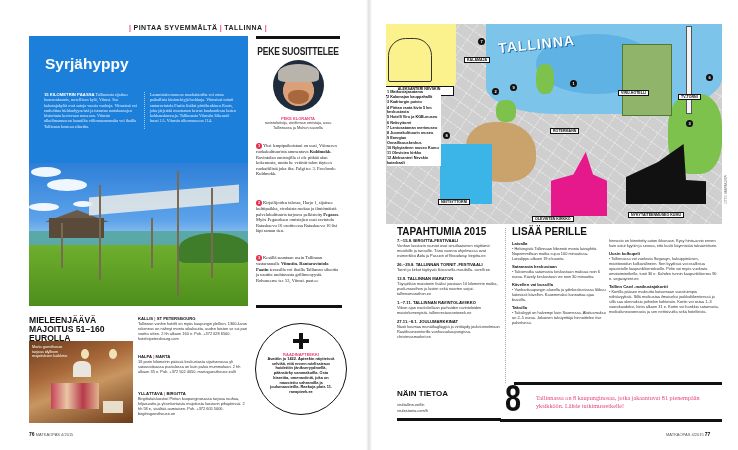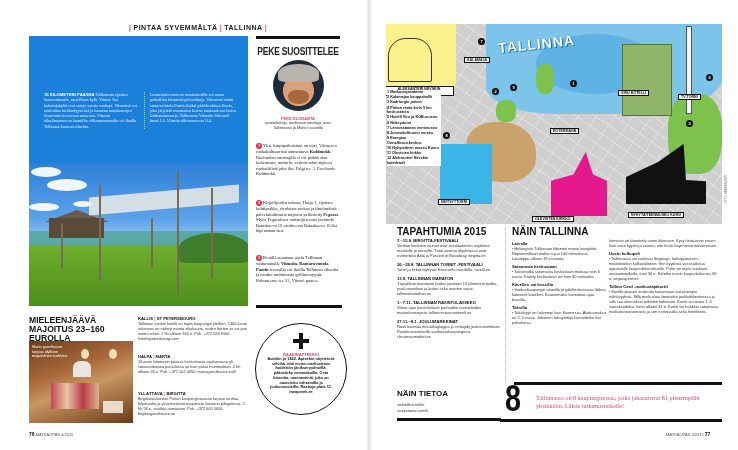--- a/index.html
+++ b/index.html
@@ -108,20 +108,21 @@
 <div id="left-page" class="page"></div>
 <div id="right-page" class="page"></div>
 <div class="gutter"></div>
 
 <div class="section-tag">
   <span class="bar">|</span><span>PINTAA SYVEMMÄLTÄ</span><span class="bar">|</span><span>TALLINNA</span><span class="bar">|</span>
 </div>
 
 <div class="blue-box"></div>
 <div class="hero-title">
+  <div>Syrjähyppy</div>
 </div>
 <div class="hero-cols">
   <div class="hero-col"><b>15 KILOMETRIN PÄÄSSÄ</b><span> Tallinnasta sijaitsee luonnonkaunis, merellinen kylä, Viimsi. Sen kalastajakylät ovat satoja vuosia vanhoja. Viimsissä voi rauhoittua hiekkadyyneistä ja tutustua rantakansojen historiasta kertovaan museoon. Viimsin ulkoilmamuseon kauniilta viiliruusurannalta voi ihailla Tallinnan komeaa siluettia.</span></div>
   <div class="hero-col">Lauantaisin museon maalaistorilta voi ostaa paikallisia käsintehtyjä herkkuja. Viimsissä toimii rantaravintola Paatin lisäksi pirttihenkinen Roots, joka järjestää muutaman kerran kuukaudessa lasten kokkauskursseja. Tallinnasta Viimsiin liikennöi bussi 1A. Viimsin ulkomuseoon 114.</div>
 </div>
 
 <div class="photo">
   <div class="cloud" style="left:2px;top:4px;width:30px;height:10px;"></div>
   <div class="cloud" style="left:18px;top:16px;width:40px;height:12px;"></div>
   <div class="cloud" style="left:0;top:40px;width:30px;height:8px;"></div>
@@ -152,21 +153,21 @@
   <span class="num">1</span><span>Yksi lempipaikoistani on uusi, Väimeren ruokakulttuurista ammentava </span><b>Kuldmokk</b><span>. Ravintolan omistajilla ei ole pitkää alan kokemusta, mutta he vetävät talon täyteen ruokafiilistä joka ilta. Falgi tee 3. Facebook: Kuldmokk.</span>
 </div>
 <div class="tip" style="top:200px;">
   <span class="num">2</span><span>Kirjailijoiden talossa, Harju 1, sijaitsee kulttipaikka, virolaista ruokaa ja ilmiömäistä palvelukulttuuria tarjoava pelkistetty </span><b>Pegasos</b><span>. Myös Pegasoksen omistajien uusi ravintola Rataskaevu 16 osoitteessa Rataskaevu 16 lisi läpi saman tien.</span>
 </div>
 <div class="tip" style="top:255px;">
   <span class="num">3</span><span>Kesällä suuntaan usein Tallinnan vastarannalle </span><b>Viimsiin. Rantaravintola Paatin</b><span> terassilla voi ihailla Tallinnan siluettia ja nauttia muhtavasta grillimenyystä. Rohuneeme tee 53, Viimsi. paat.ee</span>
 </div>
 <div class="peke-bottombar"></div>
 
-<div class="stay-title">MIELEENJÄÄVÄ MAJOITUS 23–160 EUROLLA</div>
+<div class="stay-title">MIELEENJÄÄVÄ MAJOITUS 51–160 EUROLLA</div>
 <div class="room-photo">
   <div class="window"></div>
   <div class="lamp" style="left:52px;"></div>
   <div class="lamp" style="left:80px;"></div>
   <div class="bed"></div>
   <div class="table"></div>
   <div class="room-caption">Marta guesthouse tarjoaa idyllisen majoituksen kaikkine.</div>
 </div>
 
 <div class="hotel" style="top:316px;">
@@ -263,21 +264,21 @@
       <div class="eh">27.11.–8.1. JOULUMARKKINAT</div>
       <div class="et">Nauti kuumaa munätkagläggiä ja virittäydy joulutunnelmaan Raatihuoneentorilla vanhassakaupungissa. christmasmarket.ee</div>
     </div>
 </div>
 <div class="events-sep"></div>
 <div class="more-title">NÄIN TIETOA</div>
 <a class="more-link" style="top:402px;">visittallinn.ee/fin</a>
 <a class="more-link" style="top:408px;">visitestonia.com/fi</a>
 <div class="bottom-bar-left"></div>
 
-<div class="col-head" style="left:512px;top:226px;">NÄIN TALLINNA</div>
+<div class="col-head" style="left:512px;top:226px;">LISÄÄ PERILLE</div>
 <div class="howto how">
   <div class="hh">Laivalla</div>
     <div class="ht">• Helsingistä Tallinnaan liikennöi monia laivayhtiö. Nopeimmillaan matka sujuu 100 minuutissa. Laivalippu alkaen 19 e/suunta.</div>
   <div class="hh">Satamasta keskustaan</div>
     <div class="ht">• Taksimatka satamasta keskustaan maksaa noin 6 euroa. Kävely keskustaan vie noin 30 minuuttia.</div>
   <div class="hh">Kävellen vai bussilla</div>
     <div class="ht">• Vanhankaupungin alueella ja ydinkeskustassa liikkuu kätevästi kävellen. Kauemmaksi kannattaa ajaa bussilla.</div>
   <div class="hh">Taksilla</div>
     <div class="ht">• Taksikyyti on halvempi kuin Suomessa. Aloitusmaksu on 2–5 euroa. Jokainen taksiyrittäjä hinnoittelee itse palvelunsa.</div>
 </div>

